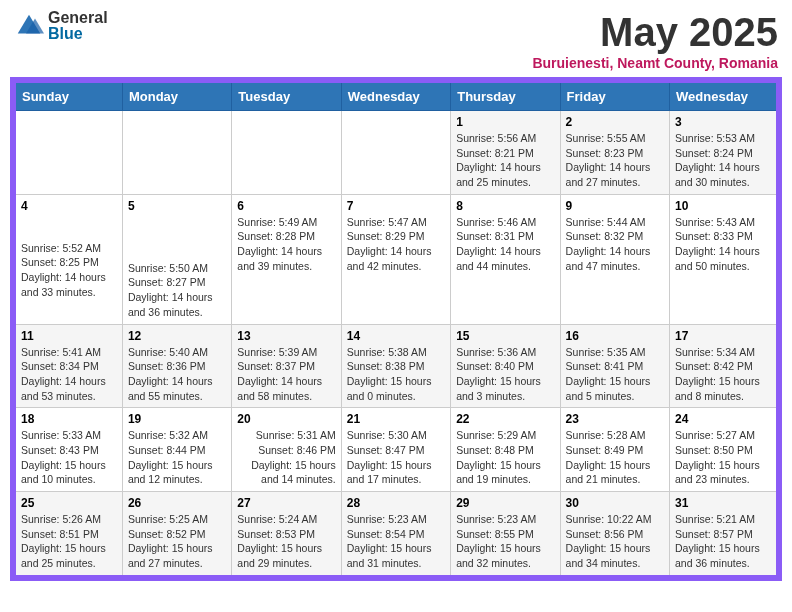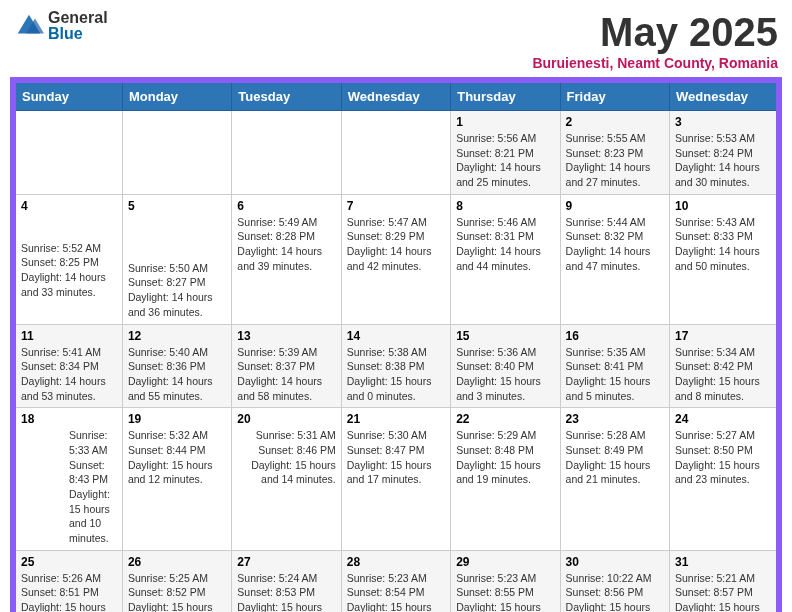--- a/index.html
+++ b/index.html
@@ -256,21 +256,21 @@
           <span class="day-number">17</span>
           <div class="day-info" style="white-space: pre-line;">Sunrise: 5:34 AM
 Sunset: 8:42 PM
 Daylight: 15 hours
 and 8 minutes.</div>
         </td>
       </tr>
       <tr>
         <td>
           <span class="day-number">18</span>
-          <div class="day-info" style="white-space: pre-line; margin-left: 48px;">Sunrise: 5:33 AM
+          <div class="day-info" style="white-space: pre-line;">Sunrise: 5:33 AM
 Sunset: 8:43 PM
 Daylight: 15 hours
 and 10 minutes.</div>
         </td>
         <td>
           <span class="day-number">19</span>
           <div class="day-info" style="white-space: pre-line;">Sunrise: 5:32 AM
 Sunset: 8:44 PM
 Daylight: 15 hours
 and 12 minutes.</div>

